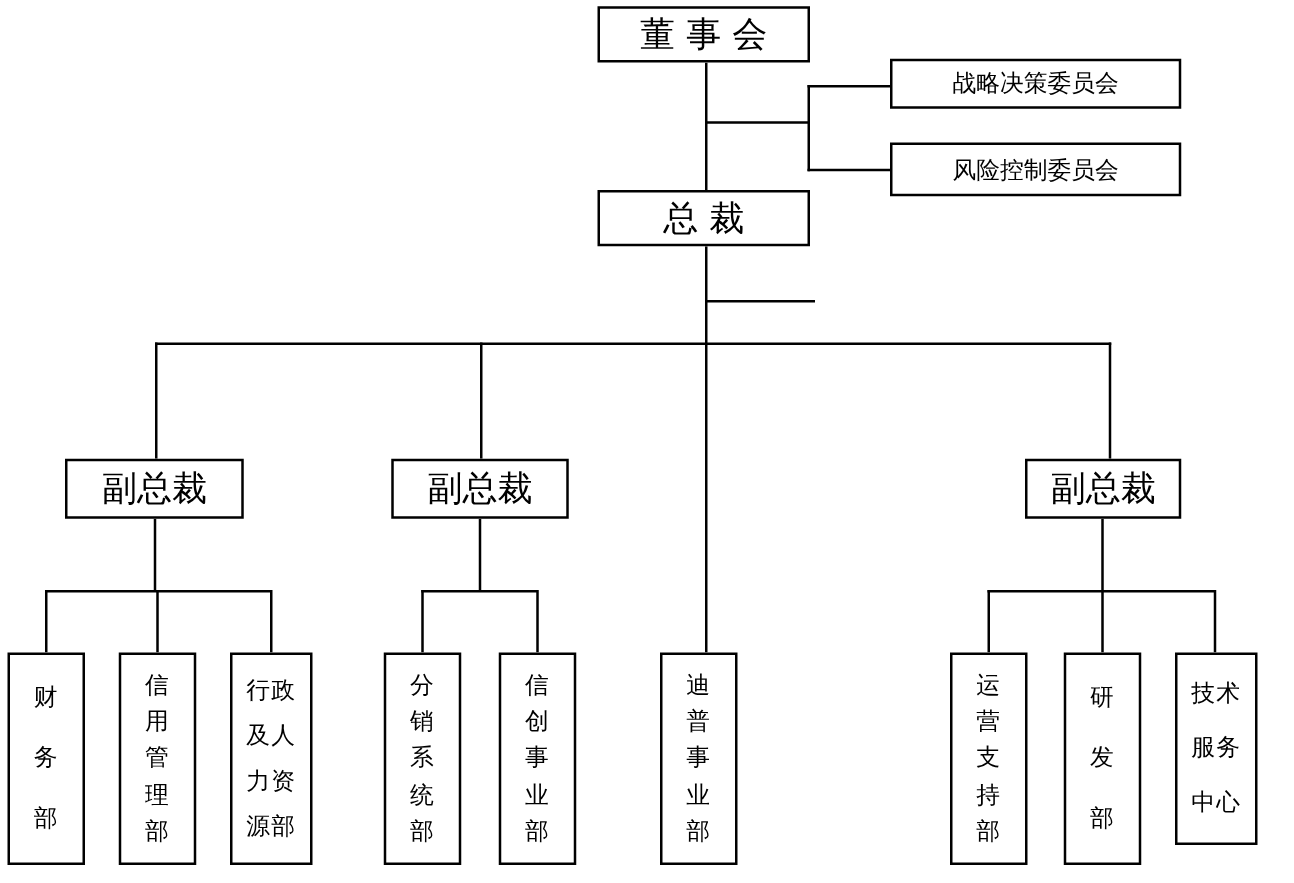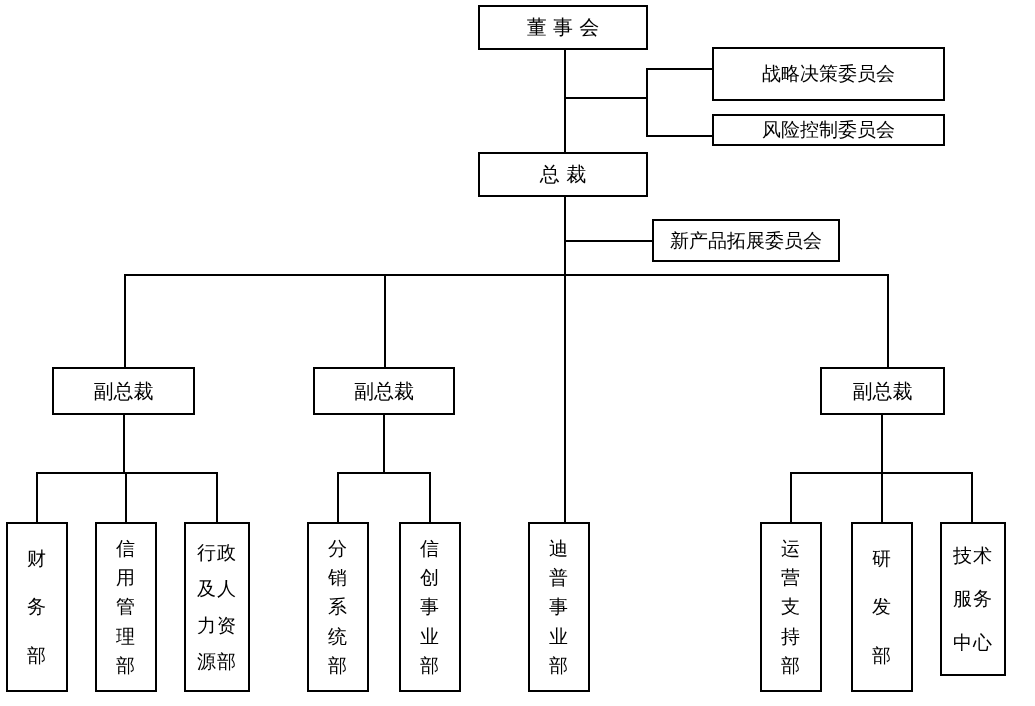--- a/index.html
+++ b/index.html
@@ -2,21 +2,21 @@
 <html><head>
 <meta charset="utf-8">
 <style>
   html,body{margin:0;padding:0;background:#fff;}
   #stage{position:relative;width:1035px;height:706px;background:#fff;
          font-family:"DejaVu Sans","Liberation Sans",sans-serif;overflow:hidden;}
 
   .box{position:absolute;box-sizing:border-box;border:2px solid #000;background:#fff;
        display:flex;align-items:center;justify-content:center;color:#000;z-index:5;}
 
-  .box.h{font-size:20px;letter-spacing:0;white-space:nowrap;}
+  .box.h{font-size:28px;letter-spacing:0;white-space:nowrap;}
   .box.wide{font-size:19px;}
 
   
   .box.v{flex-direction:column;align-items:center;justify-content:center;
          padding:10px 0;font-size:19px;line-height:1.0;}
   .vtext{display:flex;flex-direction:column;align-items:center;justify-content:space-around;
          height:100%;width:100%;}
   .vrow{display:flex;flex-direction:row;justify-content:center;align-items:center;
         letter-spacing:1px;}
 
@@ -26,35 +26,32 @@
 </style>
 </head>
 <body>
 
 <div id="stage">
 
   <div class="box h" style="left:478px;top:5px;width:170px;height:45px;">
     <span>董 事 会</span>
   </div>
 
-  <div class="box wide" style="left:712px;top:47px;width:233px;height:54px;">
+  <div class="box wide" style="left:712px;top:47px;width:233px;height:40px;">
     <span>战略决策委员会</span>
   </div>
 
-  <div class="box wide" style="left:712px;top:114px;width:233px;height:32px;">
+  <div class="box wide" style="left:712px;top:114px;width:233px;height:43px;">
     <span>风险控制委员会</span>
   </div>
 
   <div class="box h" style="left:478px;top:152px;width:170px;height:45px;justify-content:center;">
     <span>总    裁</span>
   </div>
 
-  <div class="box wide" style="left:652px;top:219px;width:188px;height:43px;">
-    <span>新产品拓展委员会</span>
-  </div>
 
   <div class="box h" style="left:52px;top:367px;width:143px;height:48px;">
     <span>副总裁</span>
   </div>
 
   <div class="box h" style="left:313px;top:367px;width:142px;height:48px;">
     <span>副总裁</span>
   </div>
 
   <div class="box h" style="left:820px;top:367px;width:125px;height:48px;">

